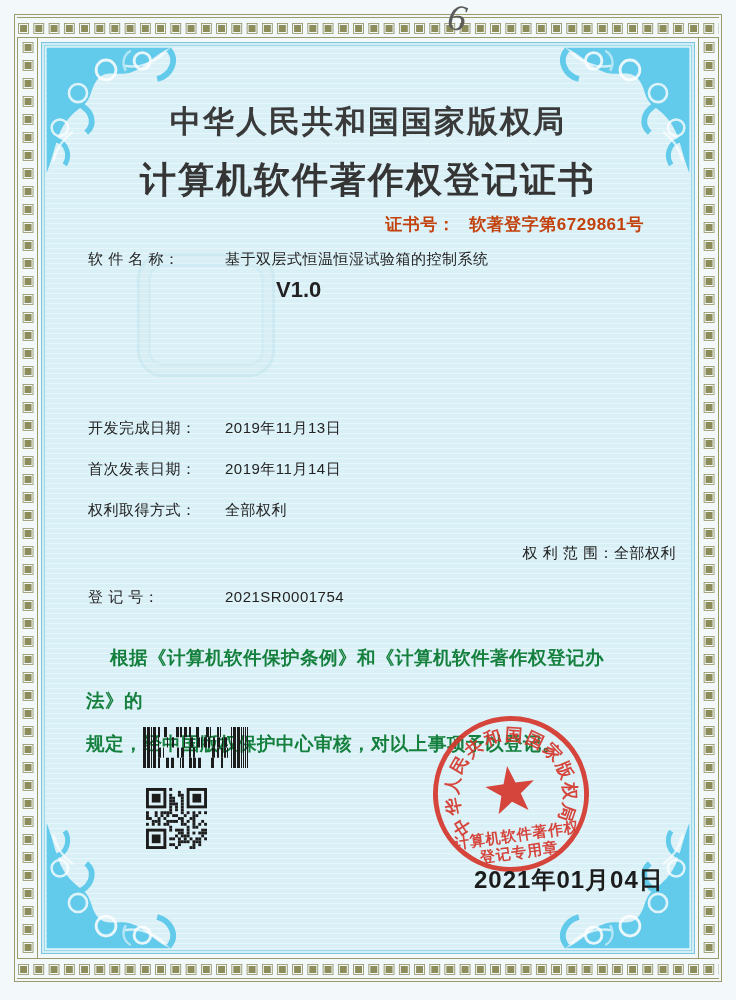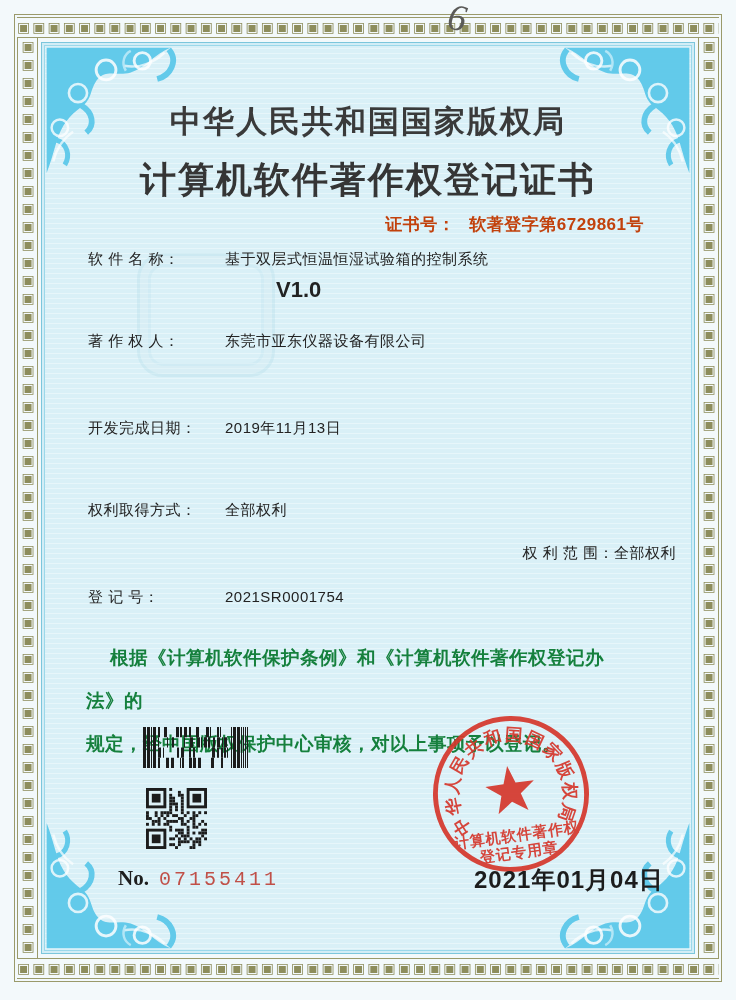--- a/index.html
+++ b/index.html
@@ -155,28 +155,28 @@
 
     <div class="cert-no">
       <span>证书号：</span><span class="gap"></span><span>软著登字第6729861号</span>
     </div>
 
     <div class="field" id="f-name">
       <span class="label">软 件 名 称：</span><span class="value">基于双层式恒温恒湿试验箱的控制系统</span>
     </div>
     <div id="f-name-v2">V1.0</div>
 
-    <div class="field" id="f-owner">
-      <span class="label">著 作 权 人：</span><span class="value">东莞市亚东仪器设备有限公司</span>
-    </div>
 
     <div class="field" id="f-dev">
       <span class="label">开发完成日期：</span><span class="value">2019年11月13日</span>
     </div>
 
+    <div class="field" id="f-pub">
+      <span class="label">首次发表日期：</span><span class="value">2019年11月14日</span>
+    </div>
 
     <div class="field" id="f-acq">
       <span class="label">权利取得方式：</span><span class="value">全部权利</span>
     </div>
 
     <div class="field" id="f-scope">
       <span class="label">权 利 范 围：</span><span class="value">全部权利</span>
     </div>
 
     <div class="field" id="f-reg">
@@ -367,23 +367,20 @@
         <rect x="8" y="19" width="1" height="1" fill="#1c1c1c"></rect>
         <rect x="9" y="19" width="1" height="1" fill="#1c1c1c"></rect>
         <rect x="11" y="19" width="1" height="1" fill="#1c1c1c"></rect>
         <rect x="16" y="19" width="1" height="1" fill="#1c1c1c"></rect>
         <rect x="18" y="19" width="1" height="1" fill="#1c1c1c"></rect>
         <rect x="10" y="20" width="1" height="1" fill="#1c1c1c"></rect>
         <rect x="15" y="20" width="1" height="1" fill="#1c1c1c"></rect>
         <rect x="16" y="20" width="1" height="1" fill="#1c1c1c"></rect>
       </svg>
 
-    <div class="serial">
-      <span class="no">No.</span><span class="digits">07155411</span>
-    </div>
 
     <svg class="seal" viewBox="0 0 200 200">
       <circle cx="100" cy="100" r="91" fill="none" stroke="#d5372c" stroke-width="6"></circle>
       <path id="sealArc" d="M47.6,136.7 A64,64 0 1 1 152.4,136.7" fill="none"></path>
       <text class="ring-t"><textPath href="#sealArc">中华人民共和国国家版权局</textPath></text>
       <polygon fill="#d5372c" points="100,66 107.3,87 129.5,87.4 111.8,100.8 118.2,122.1 100,109.4 81.8,122.1 88.2,100.8 70.5,87.4 92.7,87"></polygon>
       <text class="sub" x="100" y="156" text-anchor="middle">计算机软件著作权</text>
       <text class="sub" x="100" y="177" text-anchor="middle">登记专用章</text>
     </svg>
 

